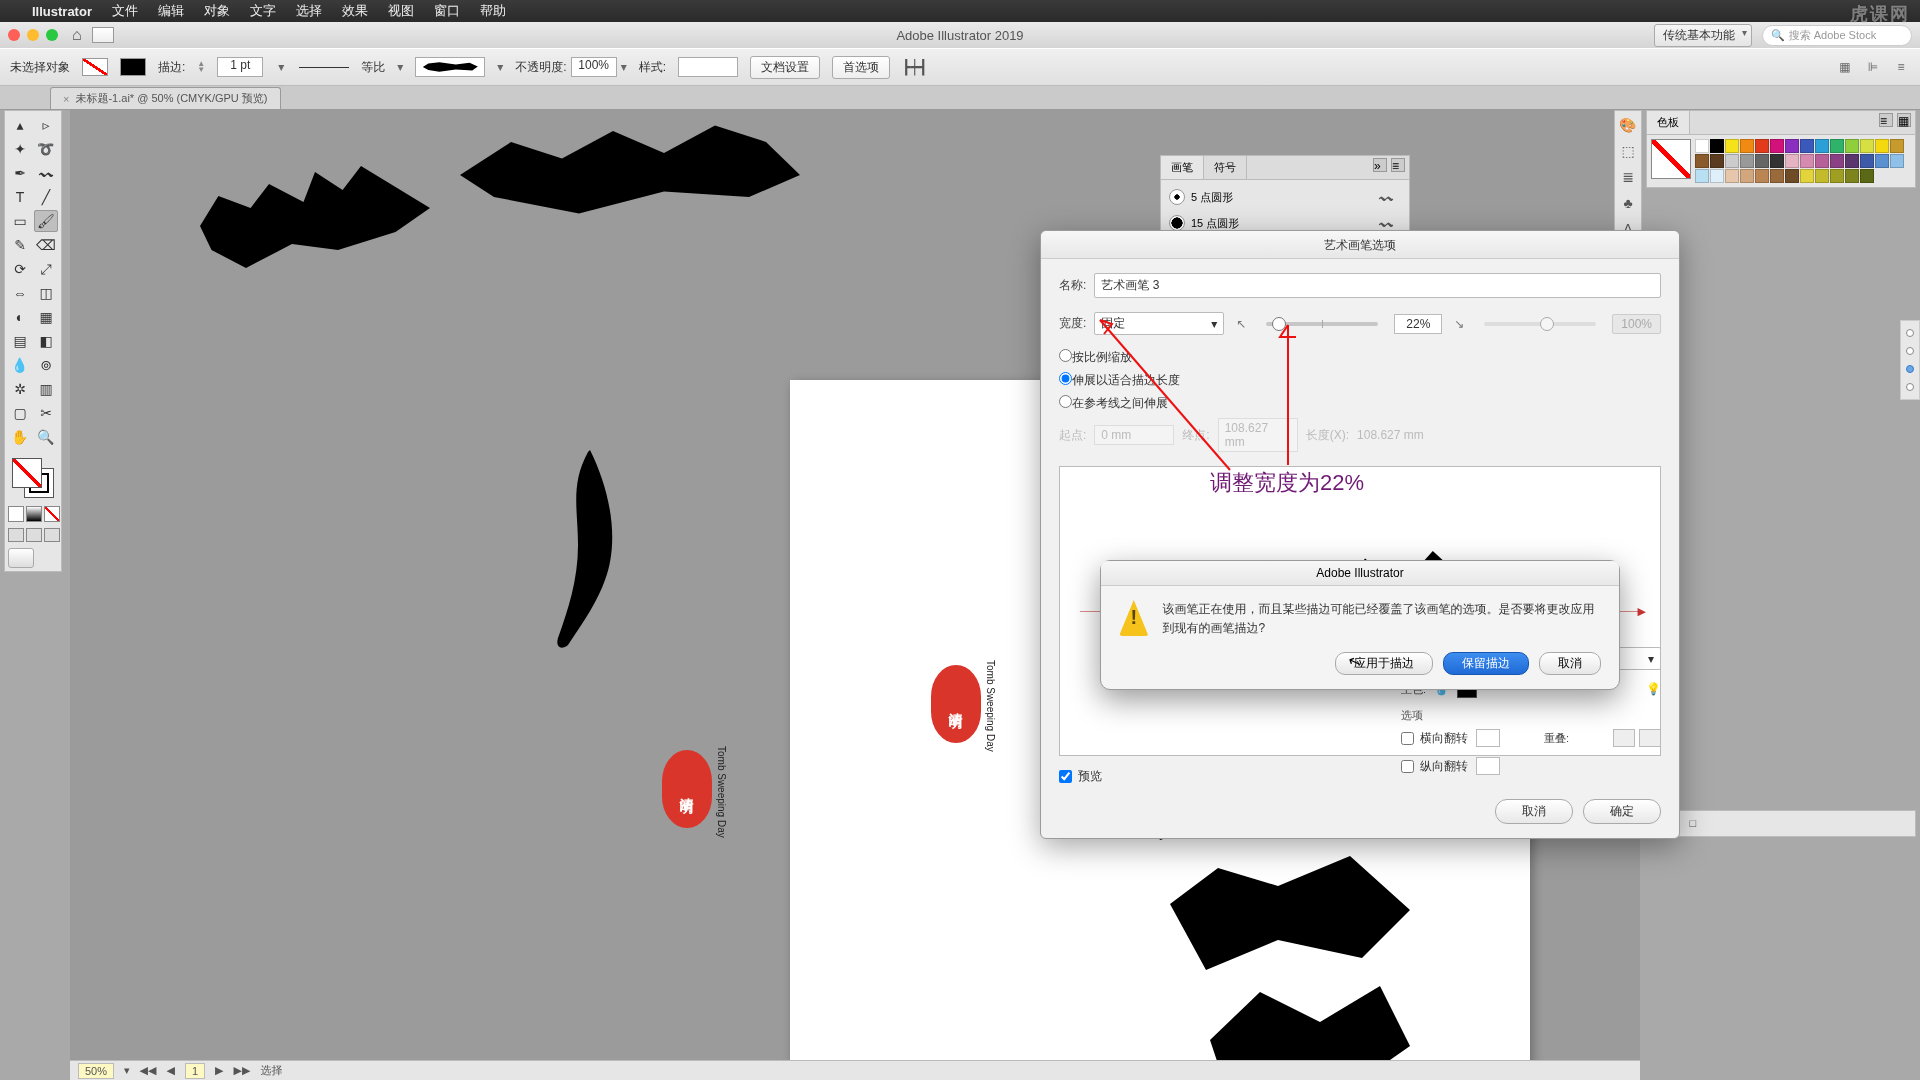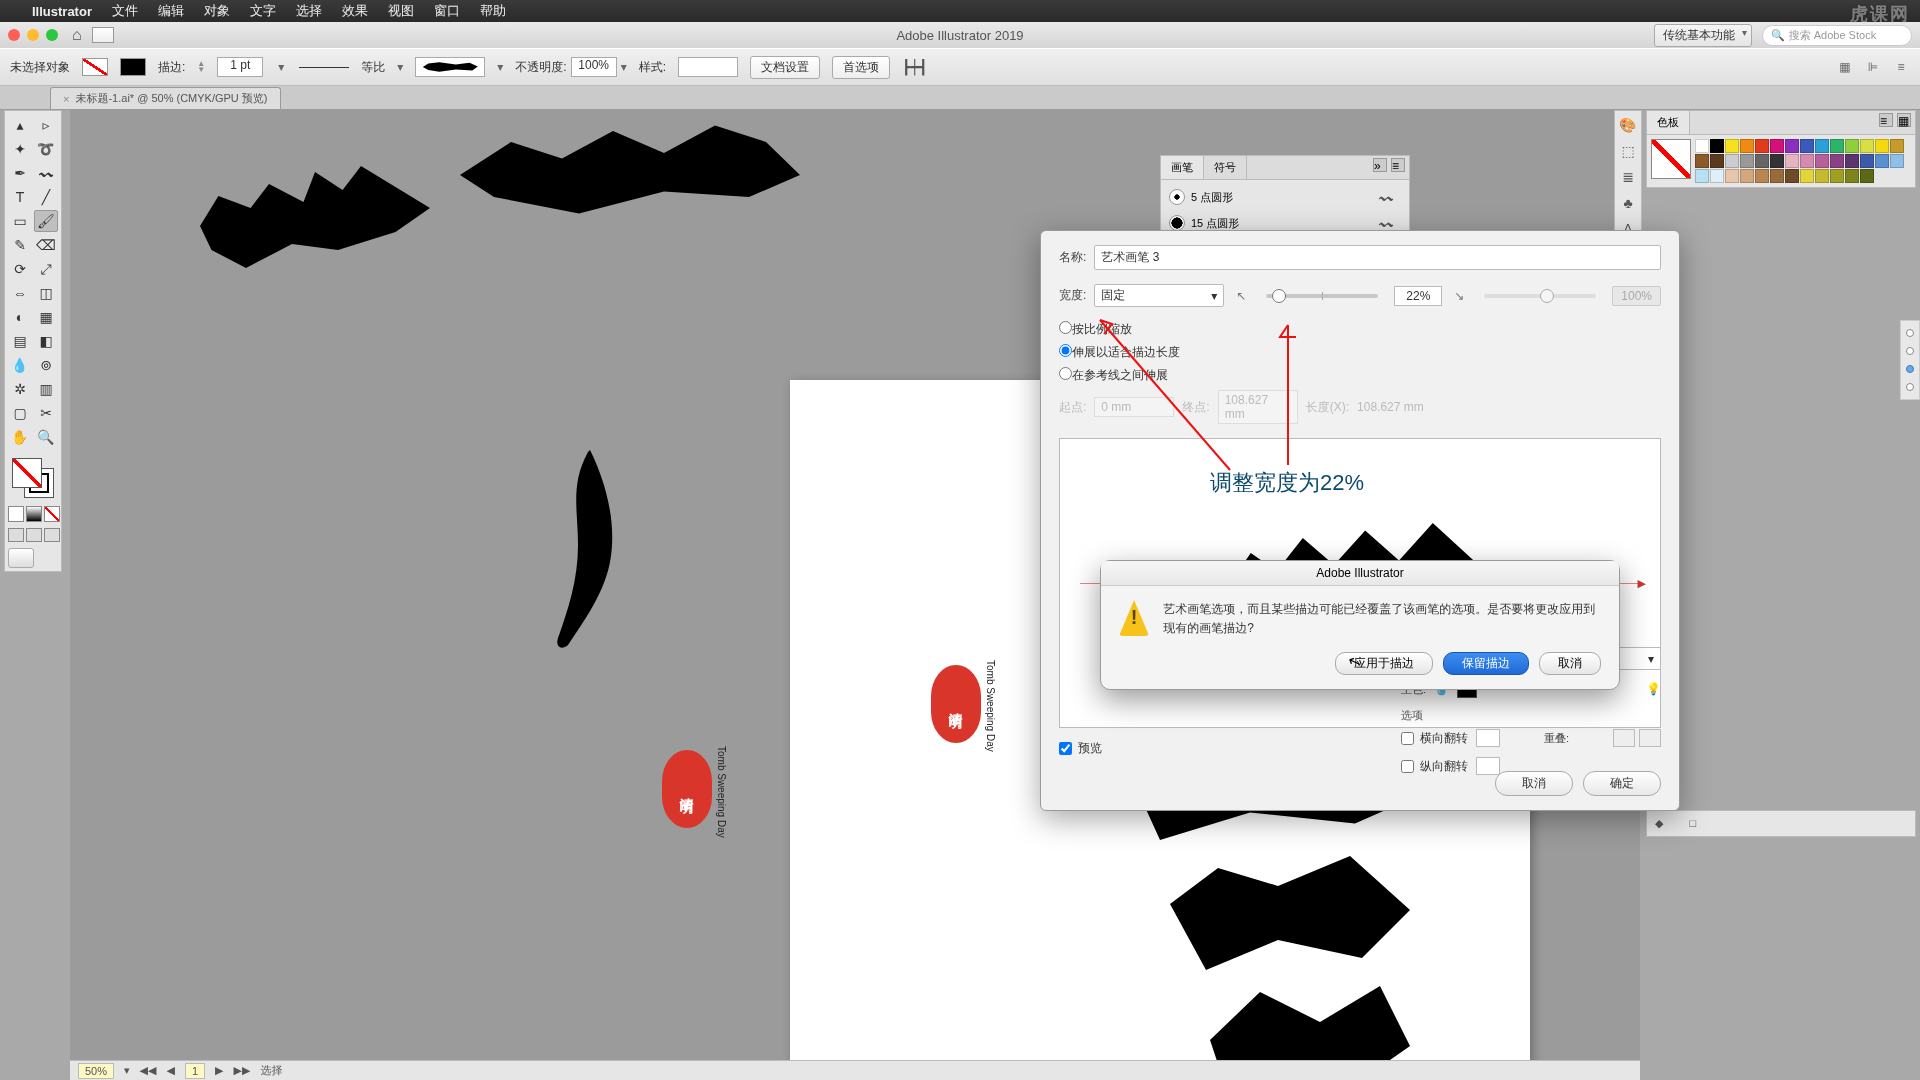--- a/index.html
+++ b/index.html
@@ -155,21 +155,21 @@
 .warn-icon { width:36px; height:36px; position:relative;}
 .warn-icon::before{content:"";position:absolute;inset:0;background:#f6c21c;clip-path:polygon(50% 0,100% 100%,0 100%);border-radius:4px;}
 .warn-icon::after{content:"!";position:absolute;left:50%;top:46%;transform:translate(-50%,-50%);color:#5a4500;font-weight:bold;font-size:20px;}
 .inner-msg { font-size:12px; color:#333; line-height:1.6;}
 .inner-btns { display:flex; justify-content:flex-end; gap:10px; padding: 6px 18px 14px;}
 .ibtn { border:1px solid #aaa; background:linear-gradient(#fff,#e6e6e6); border-radius:10px; padding:2px 18px; font-size:12px;}
 .ibtn.primary { background:linear-gradient(#3e8df0,#1f6ad6); color:#fff; border-color:#1656b0;font-family:Liberation Mono, monospace;}
 .cursor { position:absolute; left:1348px; top:542px; font-size:16px; color:#000; pointer-events:none; transform:rotate(-20deg);}
 
 
-.anno { position:absolute; color:#0c4a6e; font-size:22px; font-weight:500; pointer-events:none;}
+.anno { position:absolute; color:#701a75; font-size:22px; font-weight:500; pointer-events:none;}
 .anno-text { left:1210px; top:358px; }
 .anno-arrow { position:absolute; pointer-events:none;}
 .anno-arrow svg line, .anno-arrow svg polyline { stroke:#e11; stroke-width:2; fill:none;}
 
 
 .statusbar { position:absolute; left:70px; right:280px; bottom:0; height:20px; background:#e6e6e6; border-top:1px solid #bbb; display:flex; align-items:center; gap:10px; padding:0 8px; font-size:11px; color:#555;}
 .status-field { border:1px solid #bbb; background:#fef9c3; padding:1px 6px;}
 
 
 .options-panel { position:absolute; right:4px; top:700px; width:270px; background:#e6e6e6; border:1px solid #bbb; padding:6px 8px; font-size:11px; color:#555; display:flex; gap:26px;}
@@ -426,20 +426,21 @@
     <span class="dot on"></span>
     <span class="dot"></span>
   </div>
 
   <div class="options-panel">
     <span>◆</span>
     <span>□</span>
   </div>
 
   <div class="dialog">
+    <div class="dlg-title">艺术画笔选项</div>
     <div class="dlg-body">
       <div class="row">
         <label>名称:</label>
         <div class="txt">艺术画笔 3</div>
       </div>
       <div class="row">
         <label>宽度:</label>
         <div class="select">
             <span>固定</span>
             <span>▾</span>
@@ -524,21 +525,21 @@
     <div class="btn-row">
       <span class="btn">取消</span>
       <span class="btn">确定</span>
     </div>
   </div>
 
   <div class="inner-dialog">
     <div class="inner-title">Adobe Illustrator</div>
     <div class="inner-body">
       <div class="warn-icon"></div>
-      <div class="inner-msg">艺术画笔选项，而且某些描边可能已经覆盖了该画笔的选项。是否要将更改应用到现有的画笔描边?</div>
+      <div class="inner-msg">该画笔正在使用，而且某些描边可能已经覆盖了该画笔的选项。是否要将更改应用到现有的画笔描边?</div>
     </div>
     <div class="inner-btns">
       <span class="ibtn">应用于描边</span>
       <span class="ibtn primary">保留描边</span>
       <span class="ibtn">取消</span>
     </div>
   </div>
   <div class="cursor">↖</div>
 
   <div class="anno anno-text">调整宽度为22%</div>

